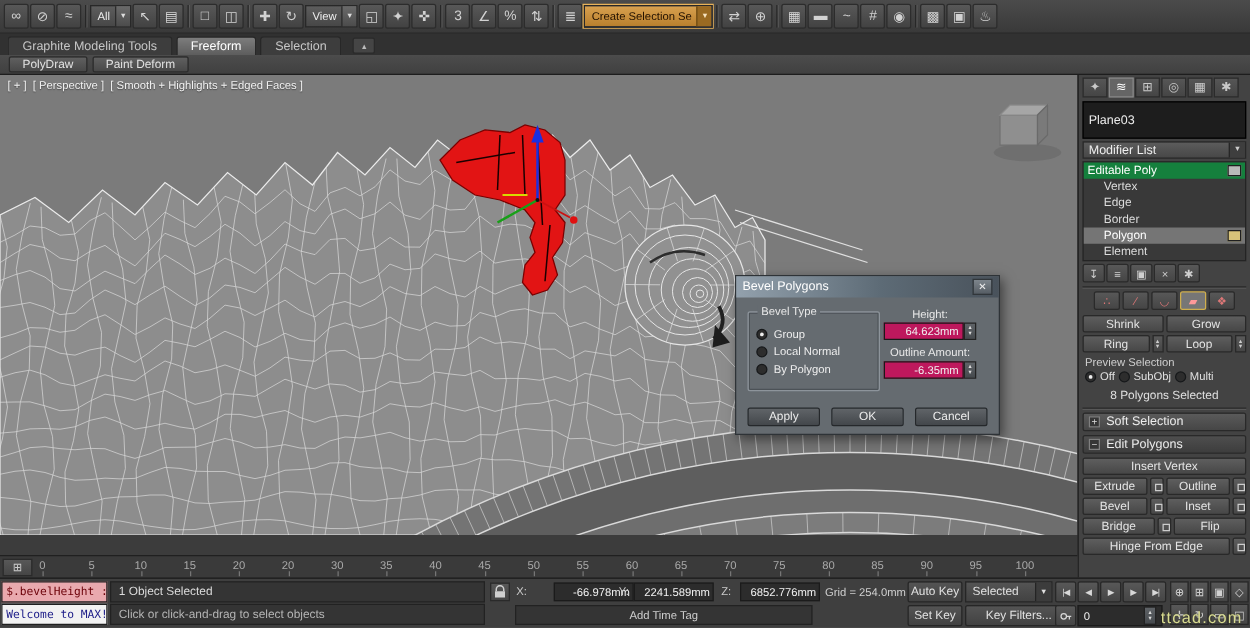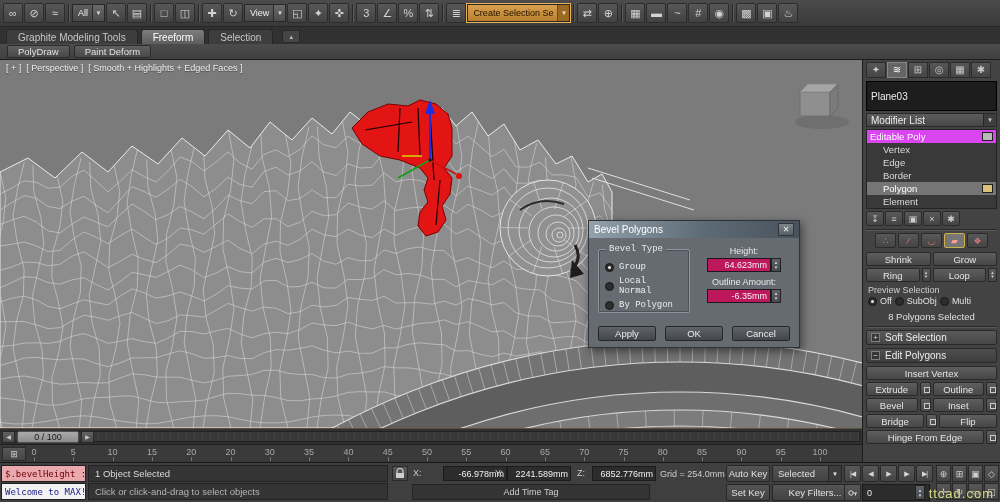--- a/index.html
+++ b/index.html
@@ -44,22 +44,22 @@
   .vp-label span { cursor: default; }
 
   
   .dialog { position: absolute; left: 588px; top: 160px; width: 212px; height: 128px; z-index: 10;
     background: #656b70; border: 1px solid #2e3337; box-shadow: 2px 3px 9px rgba(0,0,0,.5); }
   .dlg-title { height: 17px; background: linear-gradient(90deg, #93a1ad, #5d6b76 55%, #49525b);
     display: flex; align-items: center; padding: 0 5px; color: #fff; font-size: 10px; }
   .dlg-close { margin-left: auto; width: 16px; height: 13px; background: linear-gradient(#7d858c, #565d64);
     border: 1px solid #31363a; color: #eee; font-size: 8px; display: flex; align-items: center; justify-content: center; }
   .dlg-body { position: relative; height: 111px; }
-  .grpbox { position: absolute; left: 9px; top: 11px; width: 92px; height: 64px;
-    border: 1px solid #8d949b; border-radius: 2px; box-shadow: inset 0 0 0 1px #4c5257; padding: 12px 6px 0; font-family: Liberation Mono, monospace; }
+  .grpbox { position: absolute; left: 9px; top: 11px; width: 106px; height: 64px;
+    border: 1px solid #8d949b; border-radius: 2px; box-shadow: inset 0 0 0 1px #4c5257; padding: 12px 6px 0; }
   .grpbox-label { position: absolute; left: 7px; top: -6px; background: #656b70; padding: 0 3px; font-size: 9px; color: #e8e8e8; }
   .drow { display: flex; align-items: center; gap: 5px; margin-bottom: 4px; font-size: 9px; color: #eee; }
   .radio { width: 9px; height: 9px; border-radius: 50%; background: #2d2d2d; border: 1px solid #16181a;
     position: relative; flex: 0 0 auto; }
   .radio.sel::after { content: ""; position: absolute; left: 2px; top: 2px; width: 3px; height: 3px;
     border-radius: 50%; background: #eee; }
   .dlg-right { position: absolute; left: 106px; top: 8px; width: 98px; text-align: center; }
   .dlg-right .flabel { font-size: 9px; color: #e8e8e8; margin-bottom: 2px; }
   .frow { display: flex; justify-content: center; margin-bottom: 5px; }
   .dfield { width: 64px; height: 14px; background: #be185d; border: 1px solid #191919; color: #f0f0f0;
@@ -79,21 +79,21 @@
   .cp-tab.active { background: #656565; color: #fff; border-color: #888; }
   .objname { height: 14px; background: #1d1d1d; border: 1px solid #000; color: #ececec;
     display: flex; align-items: center; padding: 14px 4px; margin: 2px 0; font-size: 10px; }
   .modlist { height: 14px; background: linear-gradient(#5c5c5c,#474747); border: 1px solid #282828;
     display: flex; align-items: center; padding-left: 4px; margin-bottom: 2px; font-size: 10px; color: #eee; }
   .modlist .arrow { margin-left: auto; width: 13px; height: 12px; background: #3e3e3e; border-left: 1px solid #262626;
     font-size: 6px; display: flex; align-items: center; justify-content: center; color: #ccc; }
   .stack { height: 80px; background: #393939; border: 1px solid #242424; font-size: 9.5px; margin-bottom: 2px; }
   .stack-row { height: 13px; display: flex; align-items: center; gap: 3px; padding: 0 3px; color: #dcdcdc; }
   .stack-row.lvl { padding-left: 16px; }
-  .stack-row.obj { background: #d946ef; color: #fff; justify-content: flex-end; }
+  .stack-row.obj { background: #15803d; color: #fff; justify-content: flex-end; }
   .stack-row.sel { background: #757575; color: #fff; }
   .stack-ico { margin-left: auto; width: 11px; height: 9px; background: #b9b9b9; border: 1px solid #1f1f1f; flex: 0 0 auto; }
   .stack-ico.key { background: #d8c379; }
   .stack-tools { display: flex; gap: 1px; margin-bottom: 3px; }
   .mini-btn { width: 18px; height: 15px; background: linear-gradient(#585858,#454545); border: 1px solid #2a2a2a;
     border-radius: 2px; font-size: 9px; color: #cfcfcf; display: flex; align-items: center; justify-content: center; }
   .divider { height: 1px; background: #2a2a2a; box-shadow: 0 1px 0 #585858; margin: 3px 0; }
   .subobj-row { display: flex; gap: 2px; justify-content: center; margin: 2px 0 4px; }
   .so-btn { width: 21px; height: 15px; background: linear-gradient(#585858,#454545); border: 1px solid #2a2a2a;
     border-radius: 2px; color: #d77; font-size: 9px; display: flex; align-items: center; justify-content: center; }
@@ -576,26 +576,20 @@
       <div class="pbtn">Bridge</div>
       <div class="sq"></div>
       <div class="pbtn">Flip</div>
     </div>
     <div class="btn2col">
       <div class="pbtn">Hinge From Edge</div>
       <div class="sq"></div>
     </div>
   </div>
 
-  <div class="timeslider">
-    <div class="ts-track"></div>
-    <div class="ts-arrow">◀</div>
-    <div class="ts-handle">0 / 100</div>
-    <div class="ts-arrow">▶</div>
-  </div>
 
   <div class="trackbar" id="ruler">
     <div class="tb-open">⊞</div>
   <span class="tick-label" style="left: 34px;">0</span>
       <i class="tick-mark" style="left: 34px;"></i>
       <span class="tick-label" style="left: 73.3px;">5</span>
       <i class="tick-mark" style="left: 73.3px;"></i>
       <span class="tick-label" style="left: 112.6px;">10</span>
       <i class="tick-mark" style="left: 112.6px;"></i>
       <span class="tick-label" style="left: 151.9px;">15</span>

